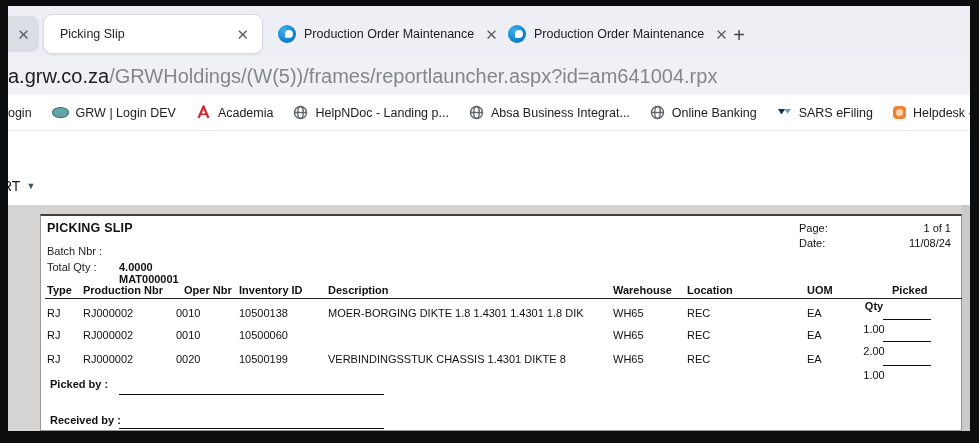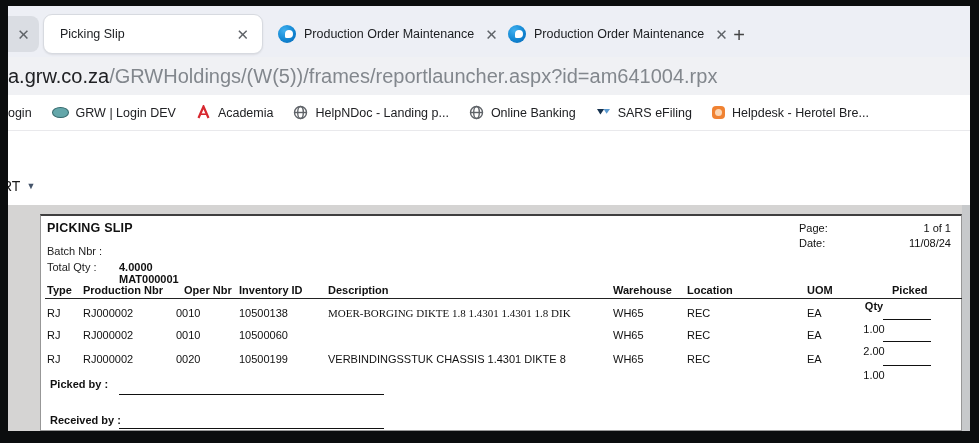--- a/index.html
+++ b/index.html
@@ -133,20 +133,30 @@
       <span>HelpNDoc - Landing p...</span>
     </span>
     <span class="bm">
       <span class="bm-ico">
         <svg width="15" height="15" viewBox="0 0 15 15">
             <circle cx="7.5" cy="7.5" r="6" fill="none" stroke="#5f6368" stroke-width="1.4"></circle>
             <line x1="1.5" y1="7.5" x2="13.5" y2="7.5" stroke="#5f6368" stroke-width="1.4"></line>
             <ellipse cx="7.5" cy="7.5" rx="2.8" ry="6" fill="none" stroke="#5f6368" stroke-width="1.4"></ellipse>
           </svg>
       </span>
+      <span>Absa Business Integrat...</span>
+    </span>
+    <span class="bm">
+      <span class="bm-ico">
+        <svg width="15" height="15" viewBox="0 0 15 15">
+            <circle cx="7.5" cy="7.5" r="6" fill="none" stroke="#5f6368" stroke-width="1.4"></circle>
+            <line x1="1.5" y1="7.5" x2="13.5" y2="7.5" stroke="#5f6368" stroke-width="1.4"></line>
+            <ellipse cx="7.5" cy="7.5" rx="2.8" ry="6" fill="none" stroke="#5f6368" stroke-width="1.4"></ellipse>
+          </svg>
+      </span>
       <span>Online Banking</span>
     </span>
     <span class="bm">
       <span class="bm-ico">
         <svg width="15" height="15" viewBox="0 0 15 15">
             <path d="M1 4 L8.2 4 L4.4 9.5 Z" fill="#16324f"></path>
             <path d="M7.6 4 L14 4 L10.6 8.8 Z" fill="#5c9bd1"></path>
           </svg>
       </span>
       <span>SARS eFiling</span>
@@ -190,21 +200,21 @@
       <div class="th" style="left:646px;top:68px;">Location</div>
       <div class="th" style="left:766px;top:68px;">UOM</div>
       <div class="th qty" style="top:68px;">Qty</div>
       <div class="th" style="left:851px;top:68px;">Picked</div>
       <div class="hline" style="left:4px;top:82px;width:917px;"></div>
 
       <div style="left:6px;top:91px;">RJ</div>
       <div style="left:42px;top:91px;">RJ000002</div>
       <div style="left:135px;top:91px;">0010</div>
       <div style="left:198px;top:91px;">10500138</div>
-      <div class="desc" style="left:287px;top:91px;font-family:Liberation Serif, serif;">MOER-BORGING DIKTE 1.8 1.4301 1.4301 1.8 DIK</div>
+      <div class="desc" style="left:287px;top:91px;">MOER-BORGING DIKTE 1.8 1.4301 1.4301 1.8 DIK</div>
       <div style="left:572px;top:91px;">WH65</div>
       <div style="left:646px;top:91px;">REC</div>
       <div style="left:766px;top:91px;">EA</div>
       <div class="qty" style="top:91px;">1.00</div>
       <div class="rowline" style="top:103px;"></div>
 
       <div style="left:6px;top:113px;">RJ</div>
       <div style="left:42px;top:113px;">RJ000002</div>
       <div style="left:135px;top:113px;">0010</div>
       <div style="left:198px;top:113px;">10500060</div>

